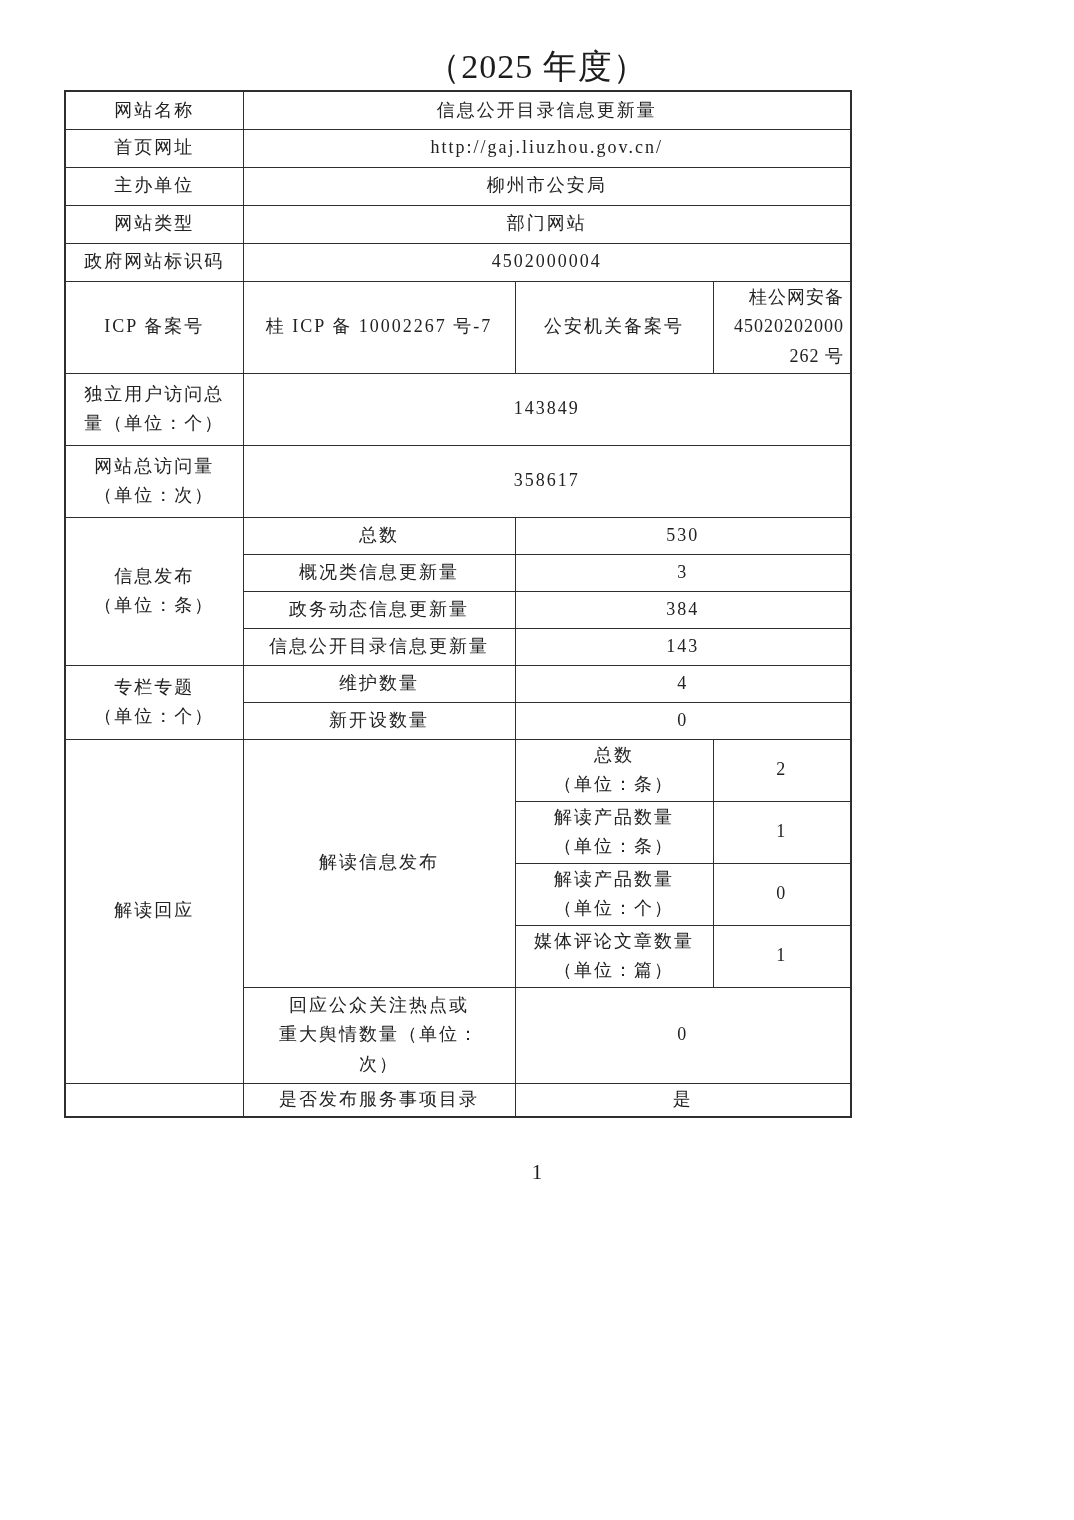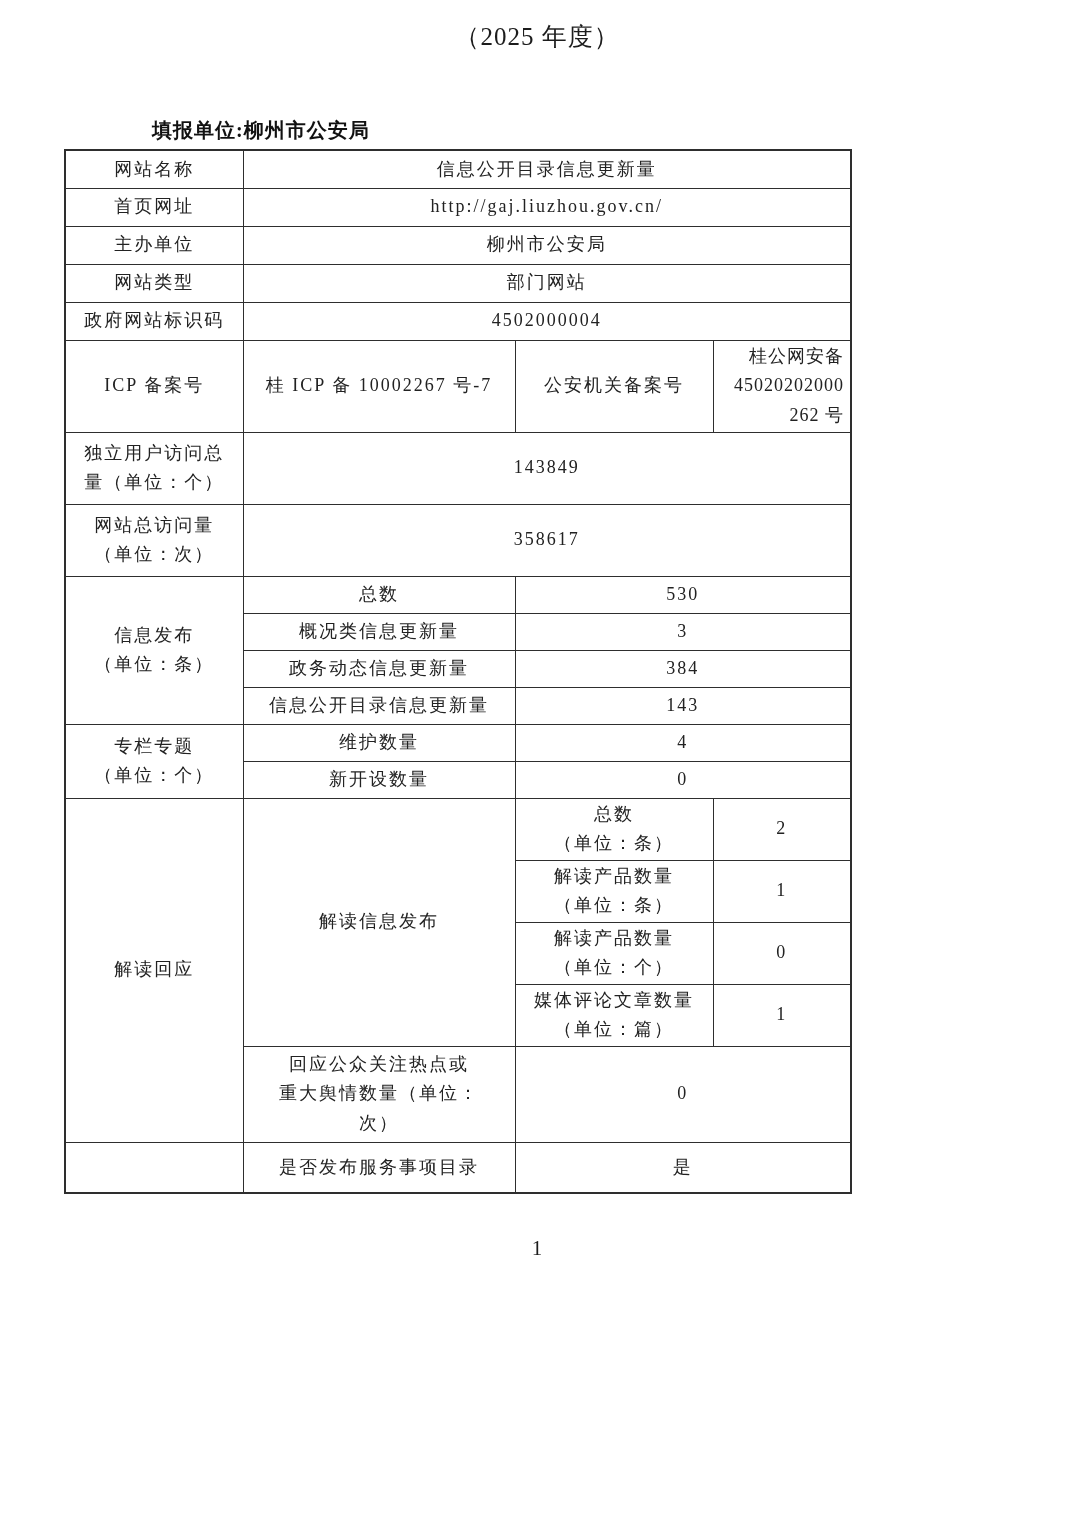--- a/index.html
+++ b/index.html
@@ -14,23 +14,23 @@
   .doc-title {
     margin: 0; padding-top: 140px;
     text-align: center;
     font-family: "Liberation Sans", "DejaVu Sans", sans-serif;
     font-weight: bold;
     font-size: 44px;
     letter-spacing: 3px;
     color: #111;
   }
   .doc-subtitle {
-    margin-top: 20px;
+    margin-top: 44px;
     text-align: center;
-    font-size: 25px;
+    font-size: 34px;
     letter-spacing: 1px;
   }
   .reporting-unit {
     margin: 64px 0 5px 152px;
     font-size: 20px;
     font-weight: bold;
     letter-spacing: 1px;
     color: #111;
   }
   table.report-table {
@@ -51,35 +51,34 @@
     white-space: pre-line;
     color: #222;
   }
   tr.r-basic    { height: 38px; }
   tr.r-icp      { height: 92px; }
   tr.r-visit    { height: 72px; }
   tr.r-info     { height: 37px; }
   tr.r-col      { height: 37px; }
   tr.r-jiedu    { height: 62px; }
   tr.r-response { height: 96px; }
-  tr.r-service  { height: 51px; }
+  tr.r-service  { height: 34px; }
   td.wrap-digits { word-break: break-all; letter-spacing: 1px; text-align: right; }
   .page-number {
     margin-top: 42px;
     text-align: center;
     font-size: 21px;
   }
 </style>
 </head>
 <body>
 
 <div class="page">
 
   <div class="doc-subtitle">（2025 年度）</div>
-  <div class="reporting-unit">填报单位:柳州市公安局</div>
 
   <table class="report-table">
     <colgroup>
       <col style="width:178px">
       <col style="width:272px">
       <col style="width:198px">
       <col style="width:138px">
     </colgroup>
     <tbody>
       <tr class="r-basic">

